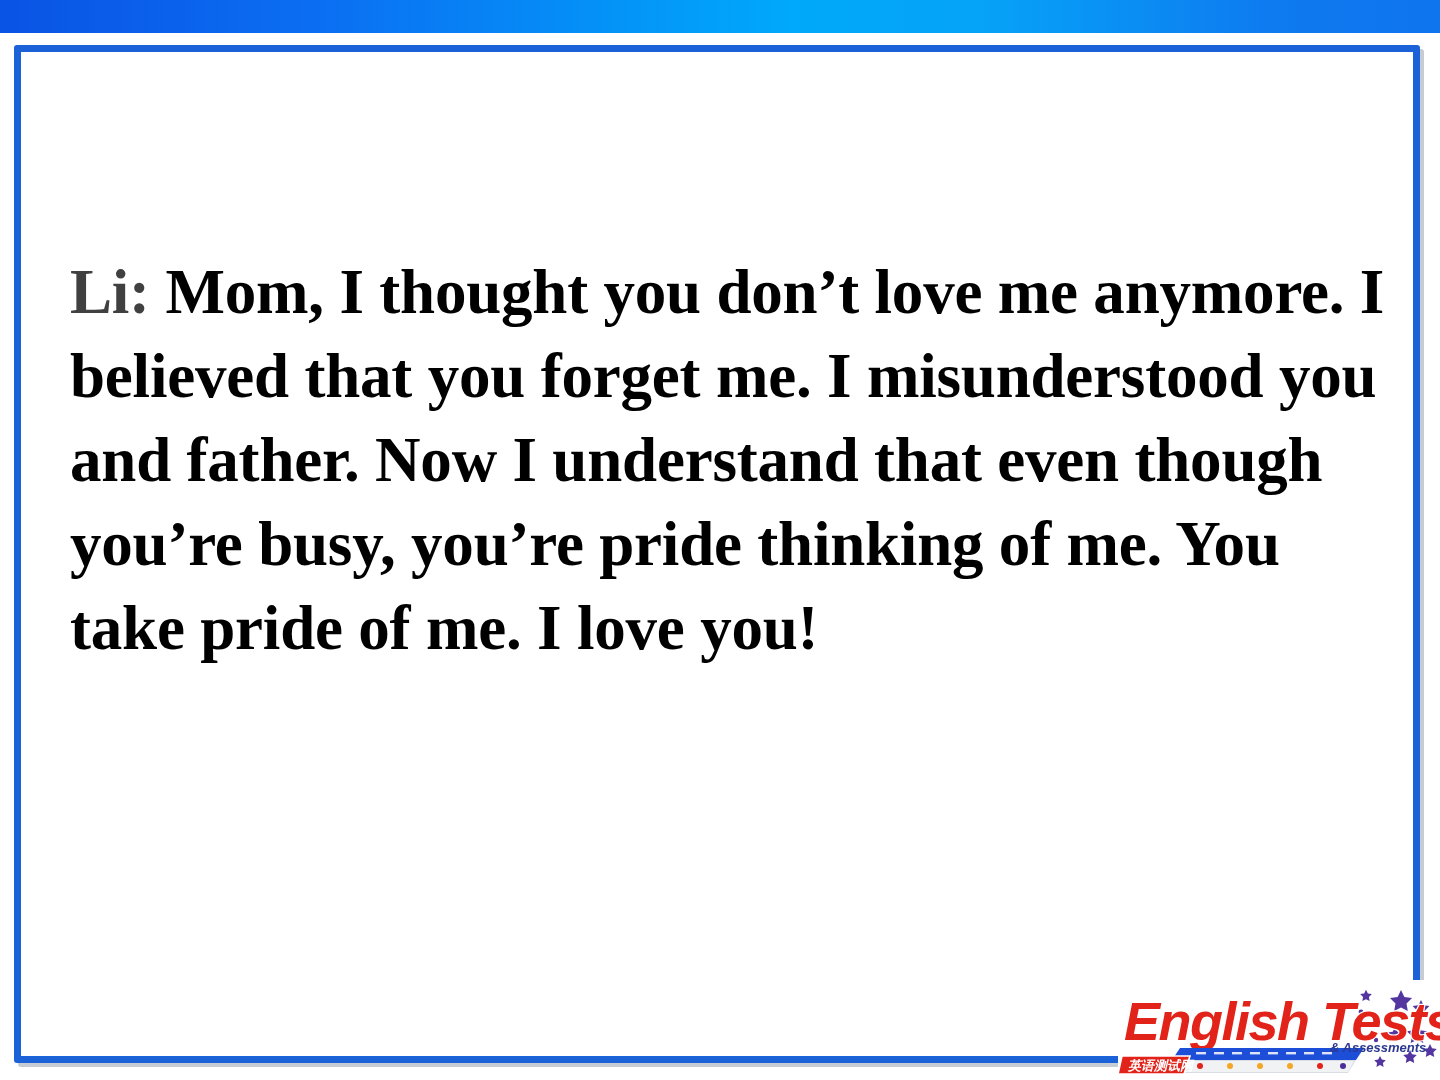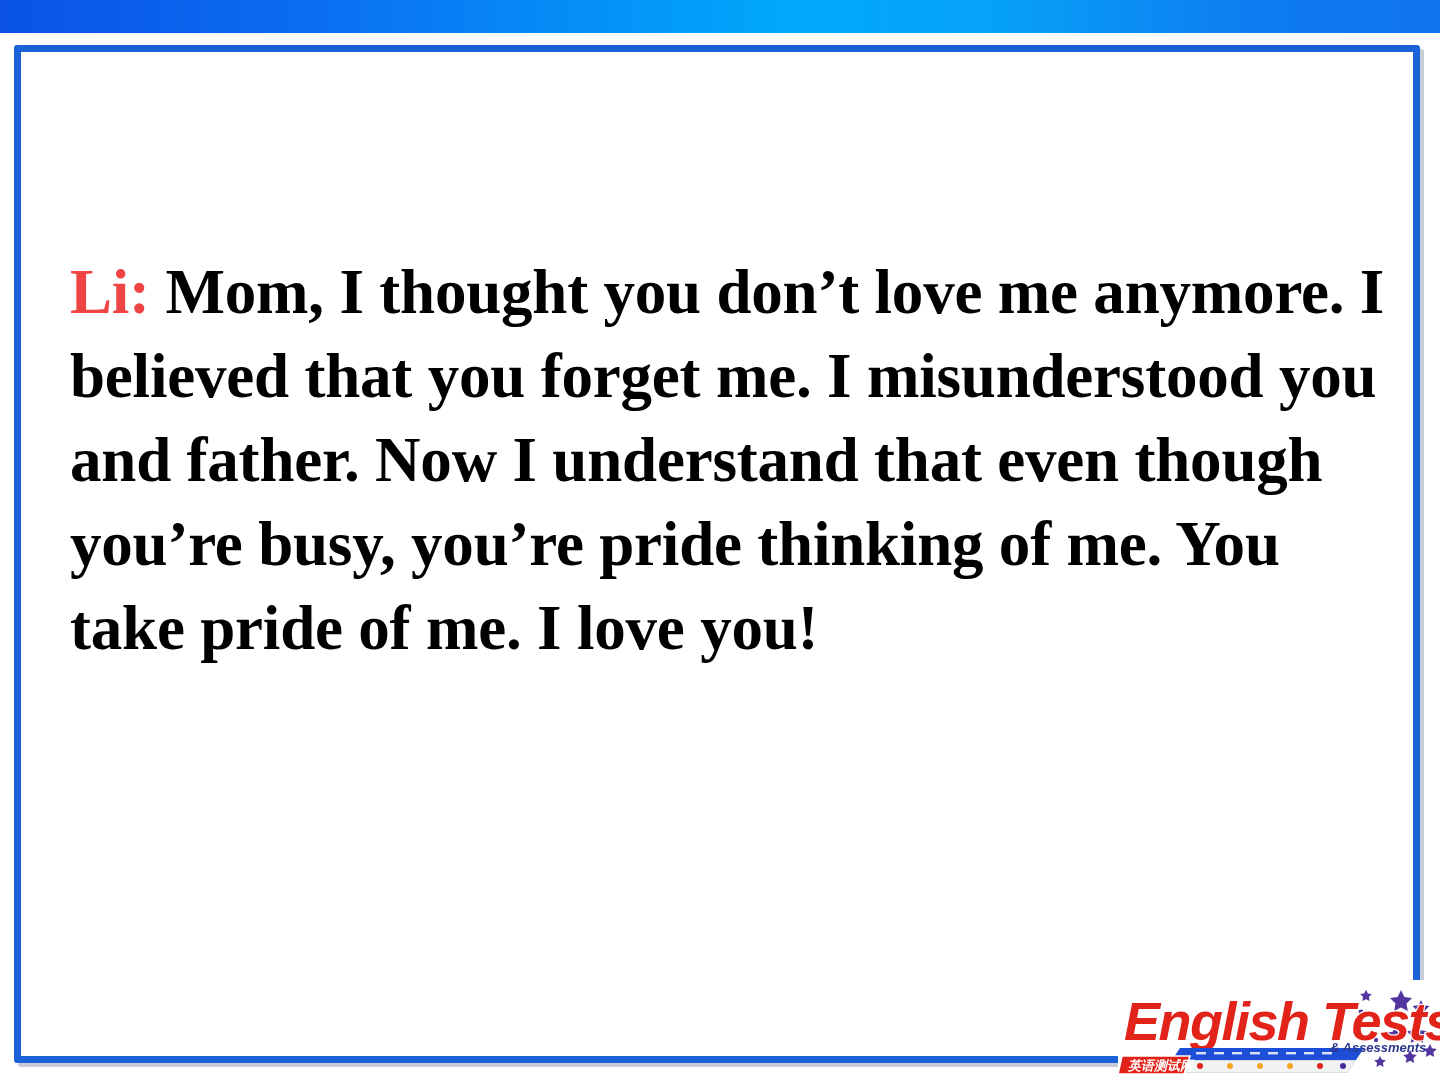--- a/index.html
+++ b/index.html
@@ -69,21 +69,21 @@
     width: 1320px;
     font-size: 63px;
     font-weight: bold;
     line-height: 84px;
     letter-spacing: -0.2px;
     color: #000000;
     font-family: "Liberation Serif", "DejaVu Serif", serif;
     text-rendering: optimizeLegibility;
   }
   #speaker {
-    color: #ef4444;
+    color: #404040;
     text-align: right;
   }
 
   
   #logo {
     position: absolute;
     left: 1118px;
     top: 978px;
     width: 322px;
     height: 102px;

